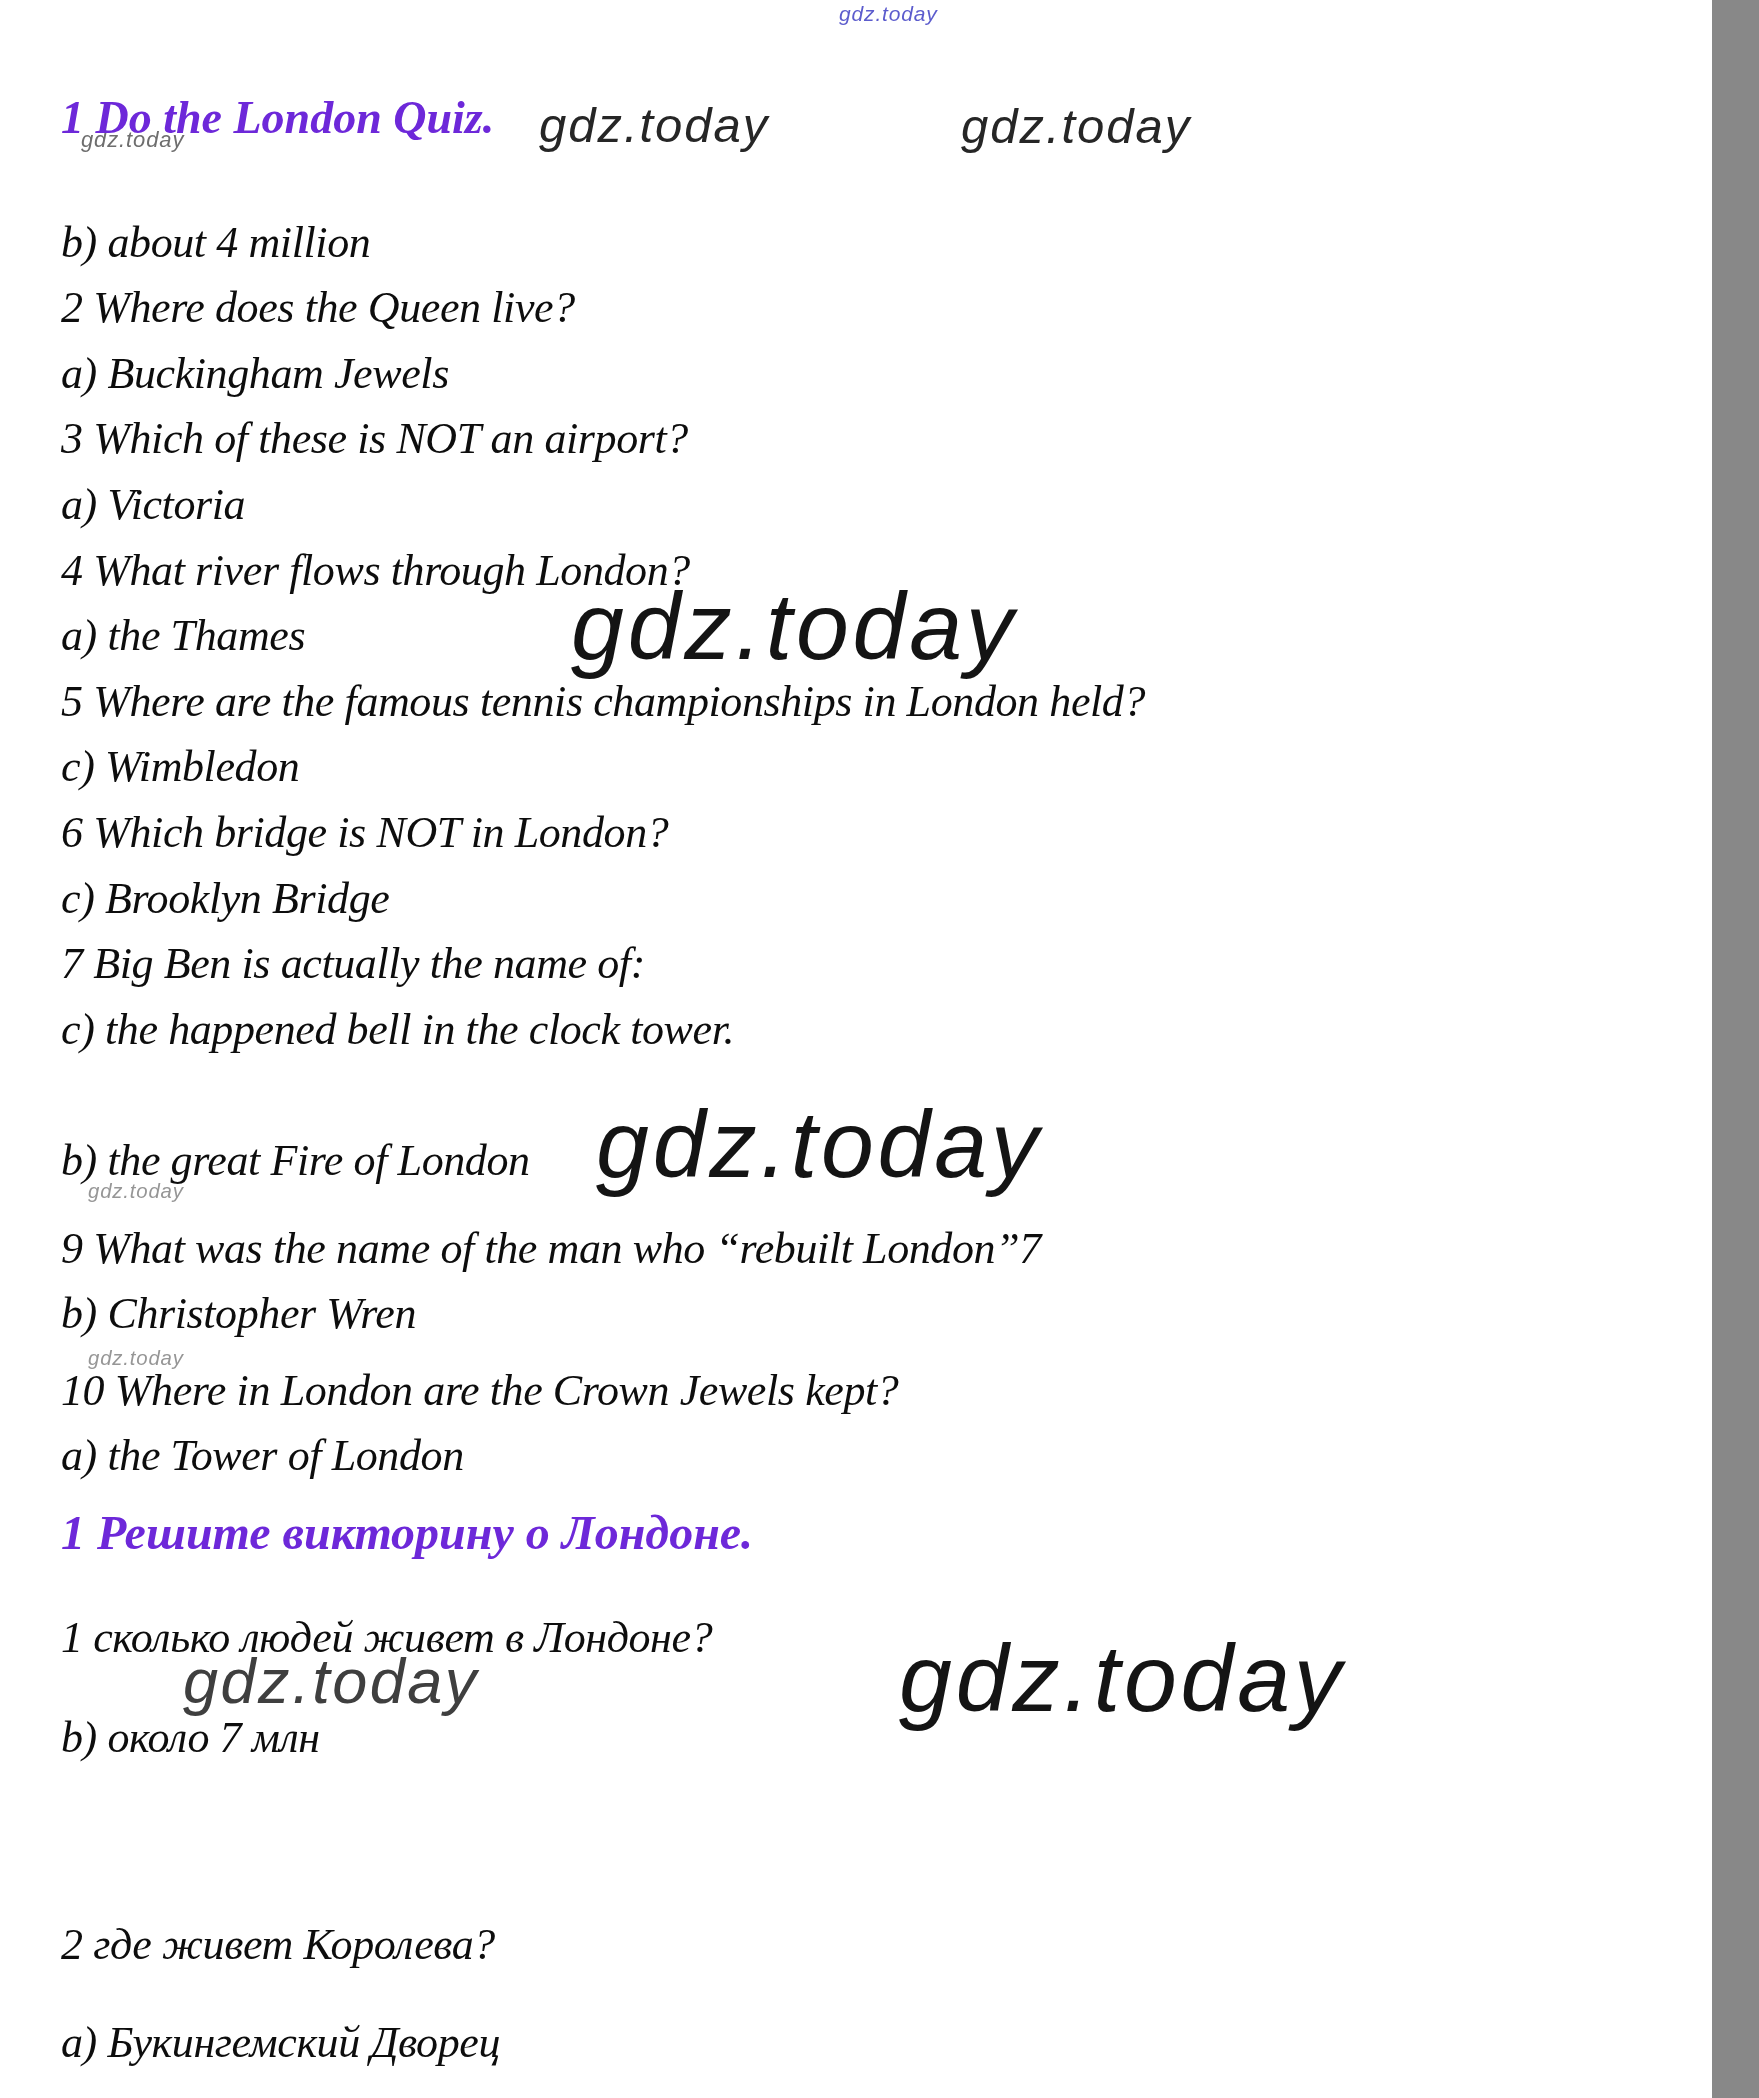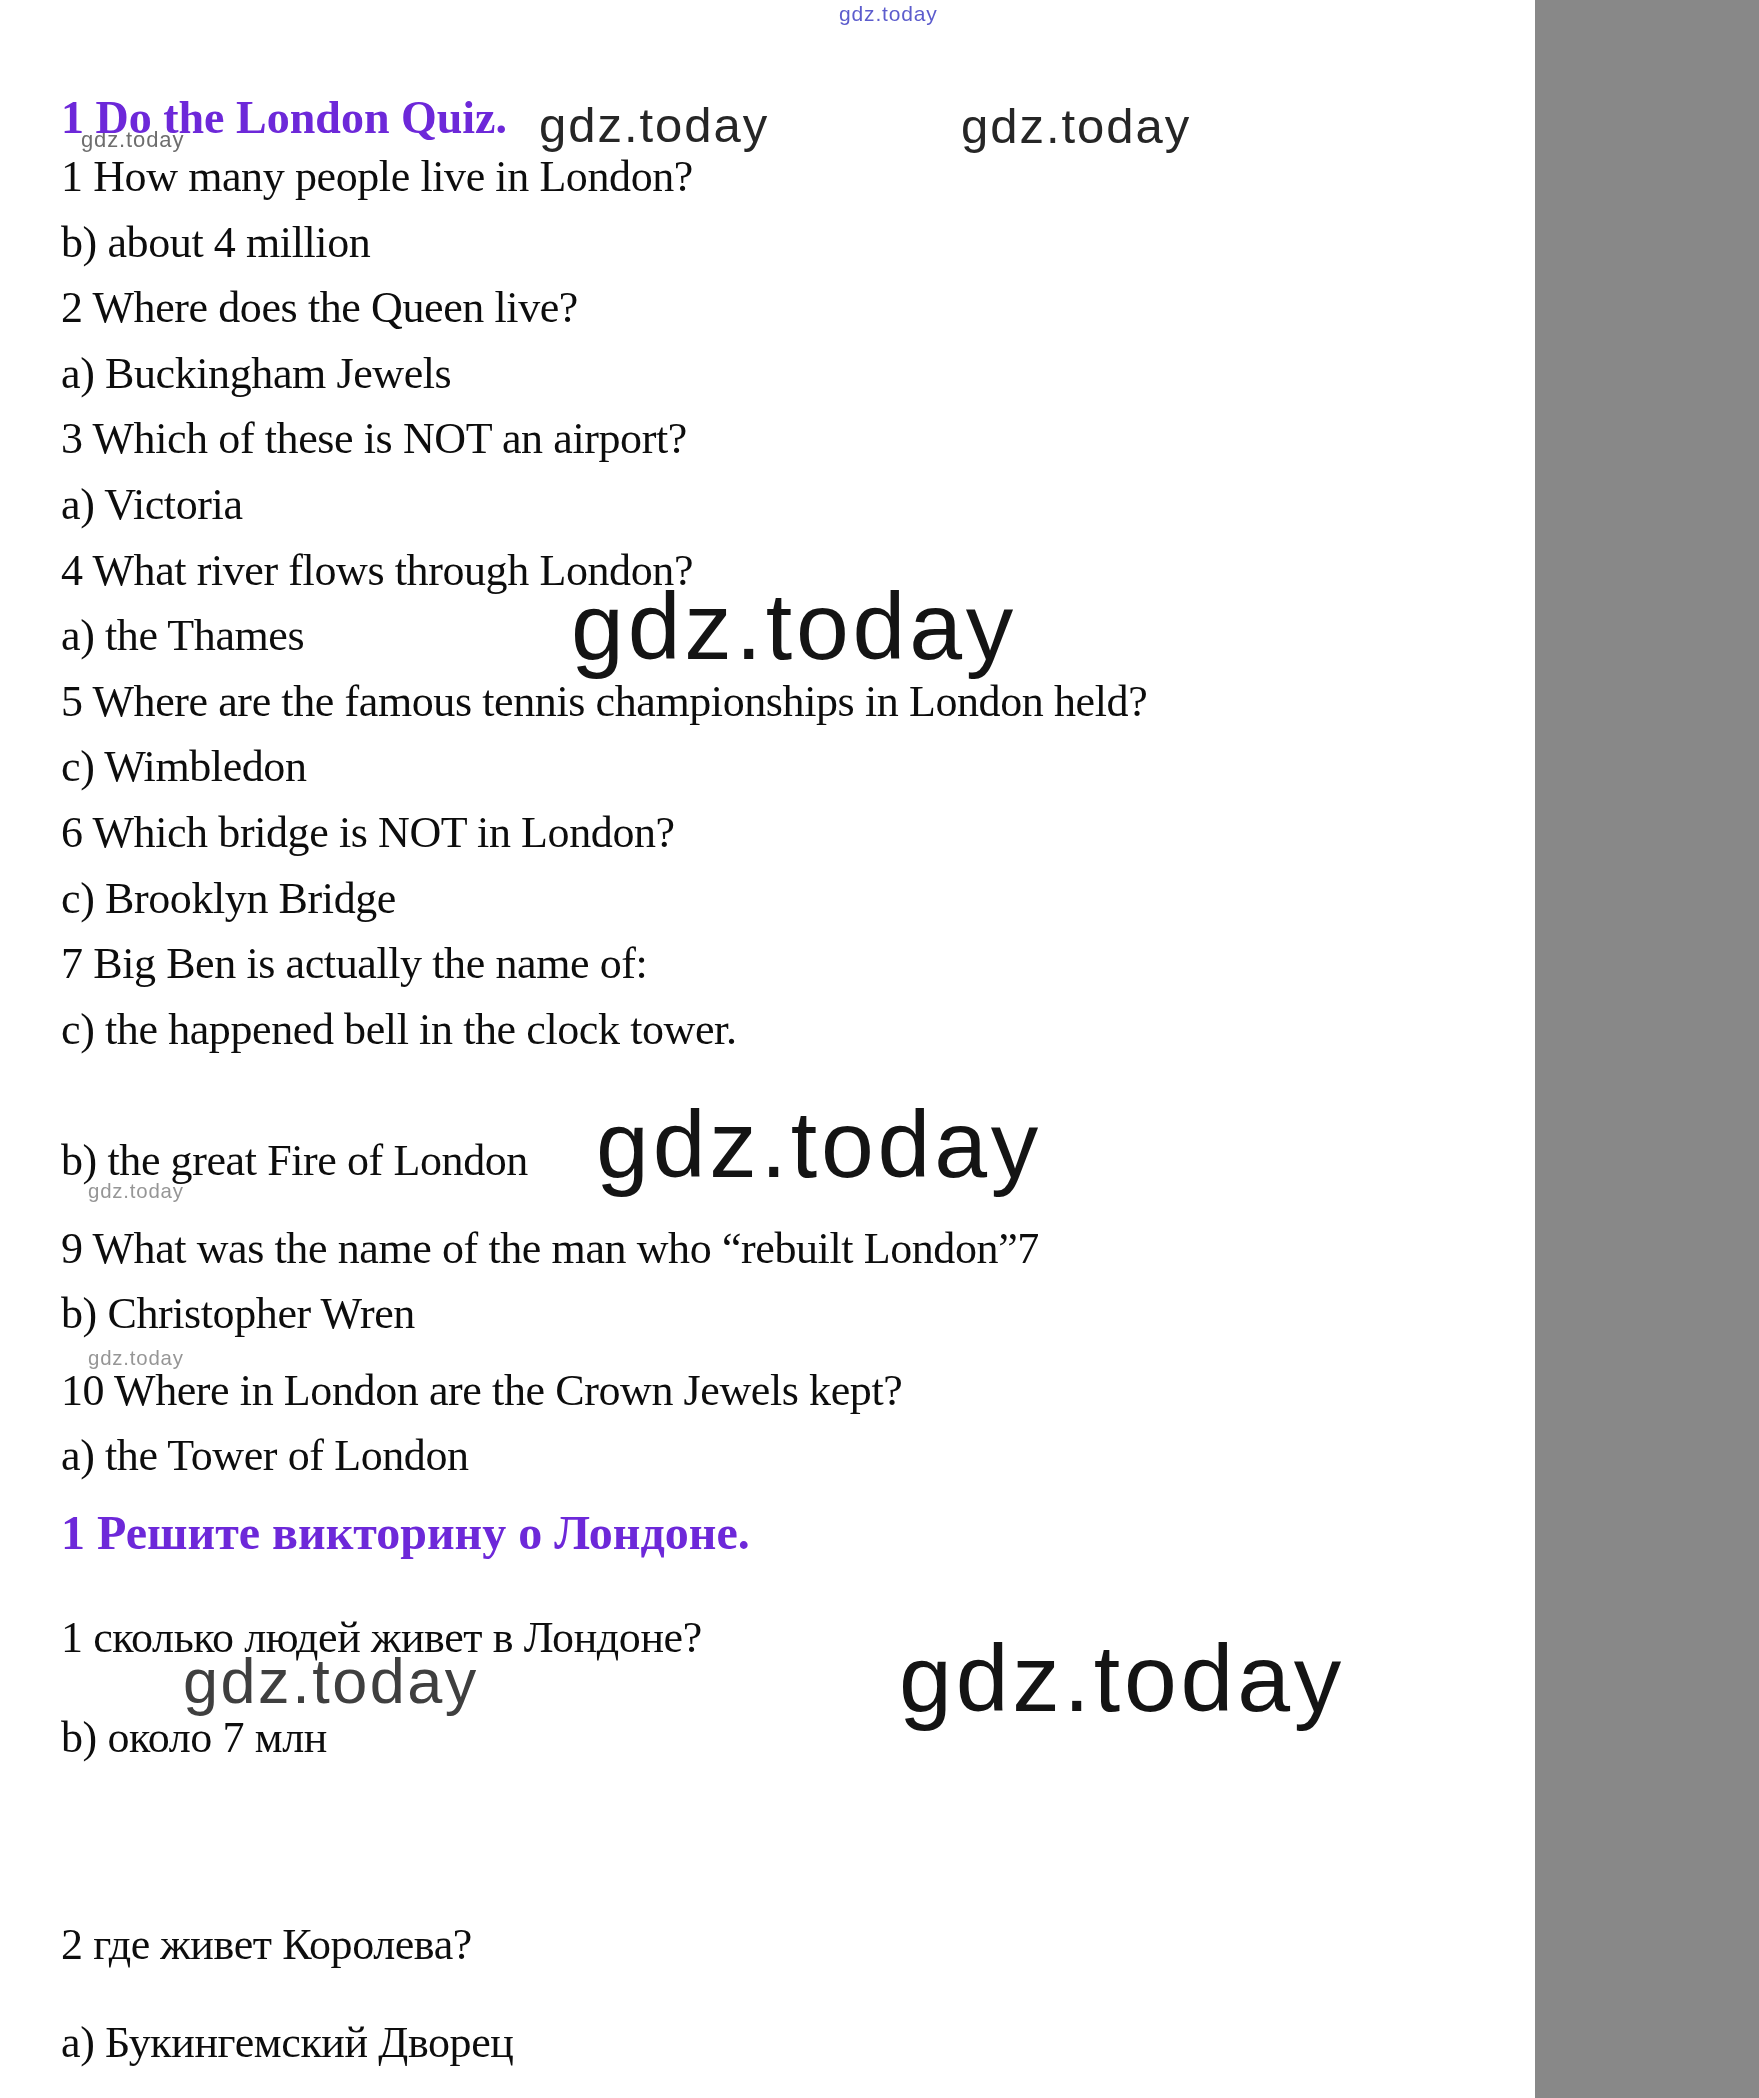--- a/index.html
+++ b/index.html
@@ -1,22 +1,23 @@
 <!DOCTYPE html>
 <html style="font-size:13.6px"><head>
 <meta charset="utf-8">
 <style>
   html,body{margin:0;padding:0;background:#888;}
   .page{
     position:relative;
-    width:1535px;height:2099px;
+    width:1712px;height:2099px;
     background:#ffffff;
     overflow:hidden;
     font-family:"Liberation Serif", serif;
     color:#0d0d0d;
+    font-style:italic;
   }
   .line{
     position:absolute;
     left:61px;
     font-size:44px;
     line-height:1;
     letter-spacing:-0.4px;
     white-space:nowrap;
     color:#0d0d0d;
   }
@@ -57,21 +58,20 @@
   <div class="wm wm-small">gdz.today</div>
   <div class="wm wm-big" style="left:571px;top:579px">gdz.today</div>
   <div class="wm wm-big" style="left:596px;top:1097px">gdz.today</div>
   <div class="wm wm-light" style="left:88px;top:1181px">gdz.today</div>
   <div class="wm wm-light" style="left:88px;top:1348px">gdz.today</div>
   <div class="wm wm-med">gdz.today</div>
   <div class="wm wm-big" style="left:899px;top:1631px">gdz.today</div>
 
   <h1 class="title" style="top:95px">1 Do the London Quiz.</h1>
 
-  <div class="line" style="top:155px">1 How many people live in London?</div>
   <div class="line" style="top:221px">b) about 4 million</div>
   <div class="line" style="top:286px">2 Where does the Queen live?</div>
   <div class="line" style="top:352px">a) Buckingham Jewels</div>
   <div class="line" style="top:417px">3 Which of these is NOT an airport?</div>
   <div class="line" style="top:483px">a) Victoria</div>
   <div class="line" style="top:549px">4 What river flows through London?</div>
   <div class="line" style="top:614px">a) the Thames</div>
   <div class="line" style="top:680px">5 Where are the famous tennis championships in London held?</div>
   <div class="line" style="top:745px">c) Wimbledon</div>
   <div class="line" style="top:811px">6 Which bridge is NOT in London?</div>

